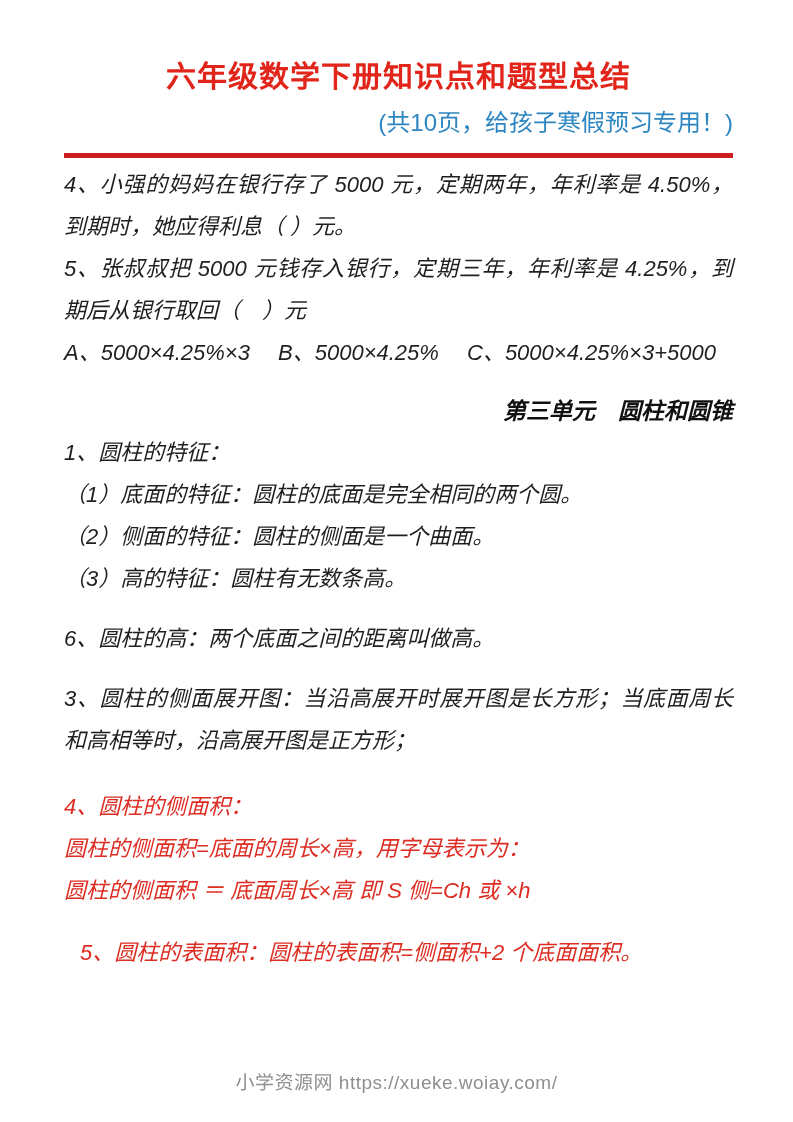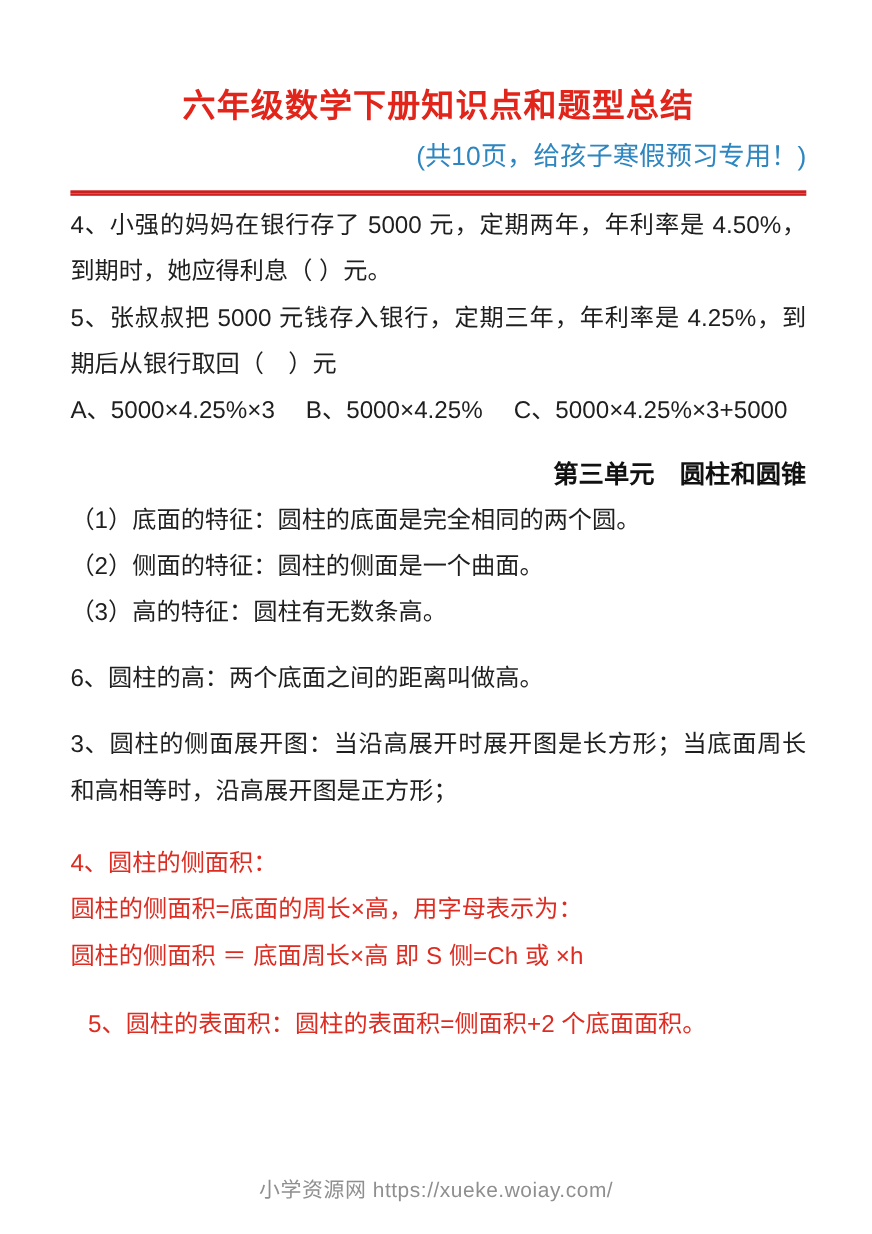--- a/index.html
+++ b/index.html
@@ -13,21 +13,21 @@
   * { margin: 0; padding: 0; box-sizing: border-box; }
   html, body { background: #ffffff; }
   body {
     width: 793px;
     height: 1122px;
     position: relative;
     overflow: hidden;
     font-family: "Liberation Sans", "DejaVu Sans", sans-serif;
   }
   .page {
-    padding: 76px 60px 0 64px;
+    padding: 56px 60px 0 64px;
   }
   .doc-title {
     text-align: center;
     font-size: 30px;
     font-weight: bold;
     line-height: 42px;
     color: var(--title-red);
     letter-spacing: 1px;
   }
   .doc-subtitle {
@@ -38,20 +38,21 @@
     color: var(--subtitle-blue);
   }
   .divider {
     margin-top: 13px;
     height: 2px;
     border-top: 3px solid var(--divider-red);
     border-bottom: 2px solid var(--divider-red);
   }
   .content {
     margin-top: 6px;
+    font-style: italic;
   }
   .para {
     font-size: 22px;
     line-height: 42px;
     color: var(--body-black);
     text-align: justify;
     text-justify: inter-ideograph;
   }
   .para.red { color: var(--body-red); }
   .section-heading {
@@ -92,20 +93,21 @@
 
     <p class="para">4、小强的妈妈在银行存了 5000 元，定期两年，年利率是 4.50%，到期时，她应得利息（ ）元。</p>
 
     <p class="para">5、张叔叔把 5000 元钱存入银行，定期三年，年利率是 4.25%，到期后从银行取回（　）元</p>
 
     <p class="para">A、5000×4.25%×3　 B、5000×4.25%　 C、5000×4.25%×3+5000</p>
 
     <p class="section-heading mt-md">第三单元　圆柱和圆锥</p>
 
 
+    <p class="para">1、圆柱的特征：</p>
 
     <p class="para">（1）底面的特征：圆柱的底面是完全相同的两个圆。</p>
 
     <p class="para">（2）侧面的特征：圆柱的侧面是一个曲面。</p>
 
     <p class="para">（3）高的特征：圆柱有无数条高。</p>
 
     <p class="para mt-lg">6、圆柱的高：两个底面之间的距离叫做高。</p>
 
     <p class="para mt-lg">3、圆柱的侧面展开图：当沿高展开时展开图是长方形；当底面周长和高相等时，沿高展开图是正方形；</p>

